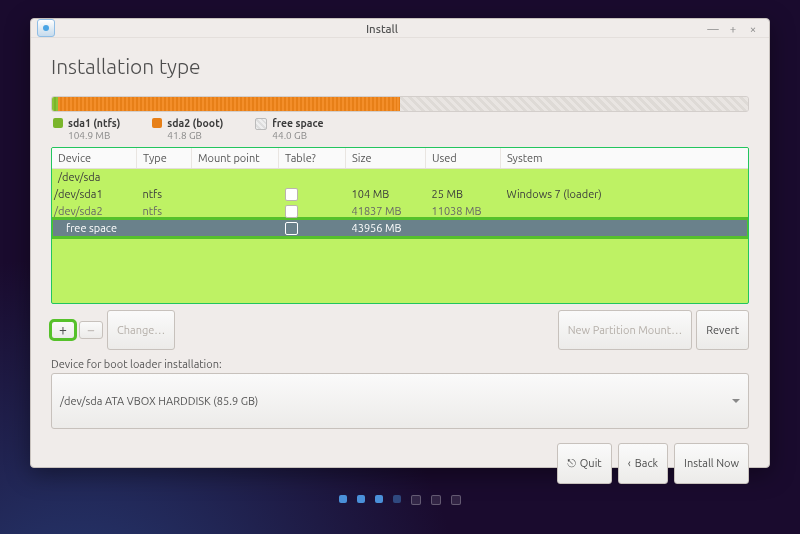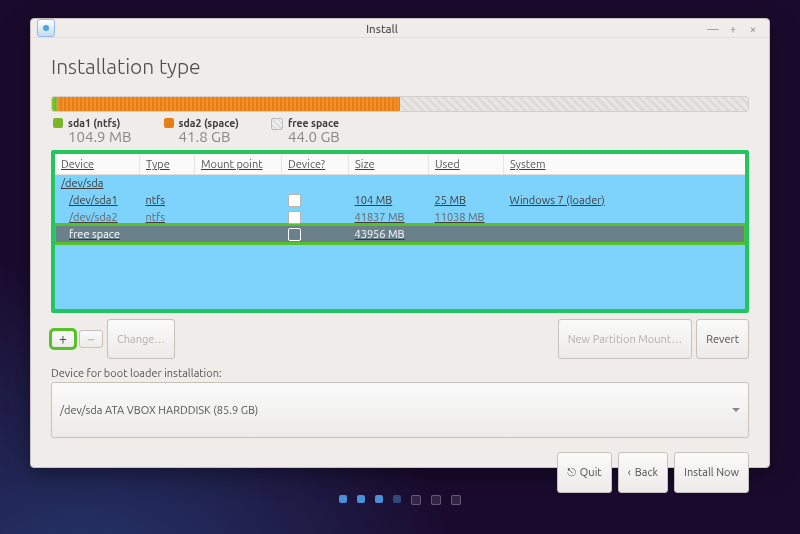--- a/index.html
+++ b/index.html
@@ -82,44 +82,43 @@
       repeating-linear-gradient(45deg,#e9e5e2,#e9e5e2 3px,#dedad6 3px,#dedad6 6px); }
 
   .legend { display:flex; gap:32px; margin:5px 2px 6px; font-size:10.5px; }
   .legend-item { display:flex; gap:5px; align-items:flex-start; }
   .swatch { width:10px; height:10px; border-radius:2px; margin-top:1px; }
   .swatch.green  { background:#7ab52b; }
   .swatch.orange { background:#e77f17; }
   .swatch.hatch  { border:1px solid #bbb; background:
       repeating-linear-gradient(45deg,#eee,#eee 2px,#ddd 2px,#ddd 4px); }
   .legend-item .lbl { font-weight:600; display:block; }
-  .legend-item .sz  { color:#888; font-size:15px; line-height:1;margin-top:19px; }
+  .legend-item .sz  { color:#888; font-size:10px; line-height:1;margin-top:19px; }
 
   
   .table-frame {
-    border:4px solid #22c55e;
-    background:#7dd3fc;
+    border:1px solid #22c55e;
+    background:#bef264;
     height:155px;
     overflow:hidden;
     border-radius:2px;
-    text-decoration:underline;
   }
   table { border-collapse:collapse; width:100%; font-size:11px; }
   thead th {
     text-align:left; font-weight:400; color:#555;
     padding:4px 8px 4px 6px;
     border-bottom:1px solid #e3ded9;
     border-top:0;
     background:#fafafa;
     white-space:nowrap;
   }
   thead th + th { border-left:1px solid #e9e5e1; }
   tbody td { padding:2px 8px 2px 6px; white-space:nowrap; }
   tbody tr.disk td:first-child { padding-left:6px; }
-  tbody tr.part td:first-child { padding-left:14px; }
+  tbody tr.part td:first-child { padding-left:2px; }
   tbody tr.free td:first-child { padding-left:14px; }
 
   tr.cut {
     position:relative;
   }
   tr.cut td {
     border-bottom: 2px solid #ffffff00;
     padding-bottom:0;
     overflow:hidden;
     height:10px;
@@ -233,36 +232,36 @@
         <div class="seg hatch" style="width: 50%;"></div>
       </div>
 
     <div class="legend" id="legend">
         <div class="legend-item">
           <div class="swatch green"></div>
           <div><span class="lbl">sda1 (ntfs)</span><span class="sz">104.9 MB</span></div>
         </div>
         <div class="legend-item">
           <div class="swatch orange"></div>
-          <div><span class="lbl">sda2 (space)</span><span class="sz">41.8 GB</span></div>
+          <div><span class="lbl">sda2 (boot)</span><span class="sz">41.8 GB</span></div>
         </div>
         <div class="legend-item">
           <div class="swatch hatch"></div>
           <div><span class="lbl">free space</span><span class="sz">44.0 GB</span></div>
         </div>
       </div>
 
     <div class="table-frame">
       <table>
         <thead>
             <tr id="thead-row">
               <th>Device</th>
               <th>Type</th>
               <th>Mount point</th>
-              <th>Device?</th>
+              <th>Table?</th>
               <th>Size</th>
               <th>Used</th>
               <th>System</th>
             </tr>
           </thead>
         <tbody id="tbody">
             <tr class="disk">
               <td>/dev/sda</td>
               <td></td>
               <td></td>

